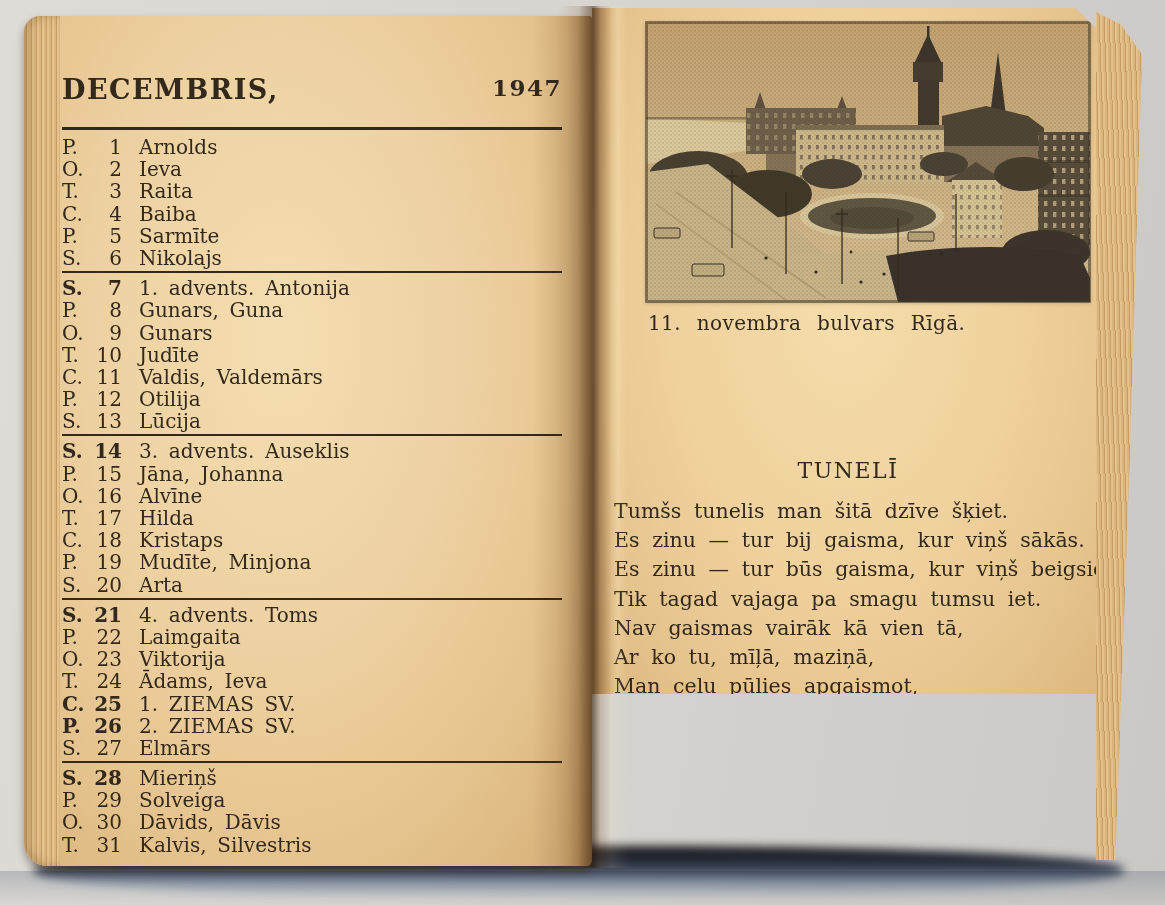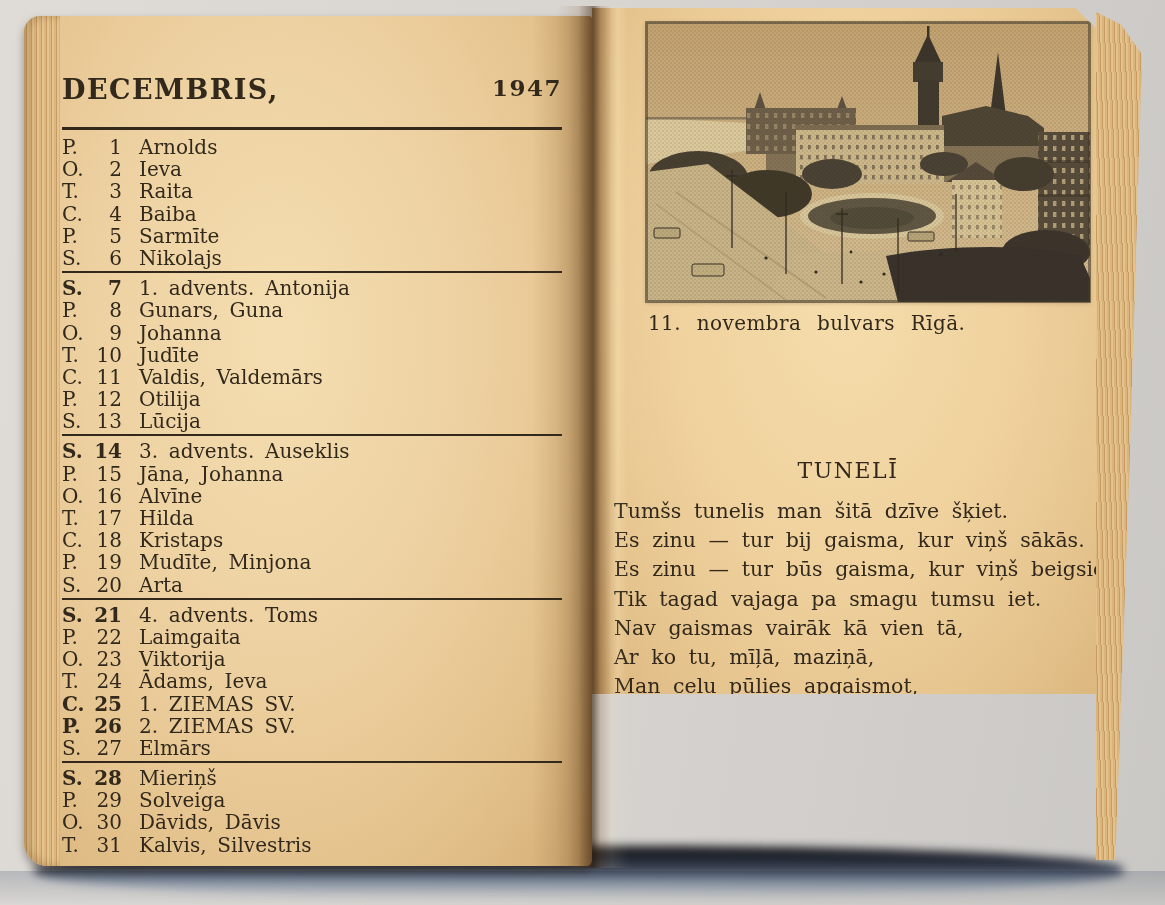--- a/index.html
+++ b/index.html
@@ -124,21 +124,21 @@
 
           <div class="day-row">
             <span class="dow">P.</span>
             <span class="num">8</span>
             <span class="names">Gunars, Guna</span>
           </div>
 
           <div class="day-row">
             <span class="dow">O.</span>
             <span class="num">9</span>
-            <span class="names">Johanna</span>
+            <span class="names">Gunars</span>
           </div>
 
           <div class="day-row">
             <span class="dow">T.</span>
             <span class="num">10</span>
             <span class="names">Judīte</span>
           </div>
 
           <div class="day-row">
             <span class="dow">C.</span>

